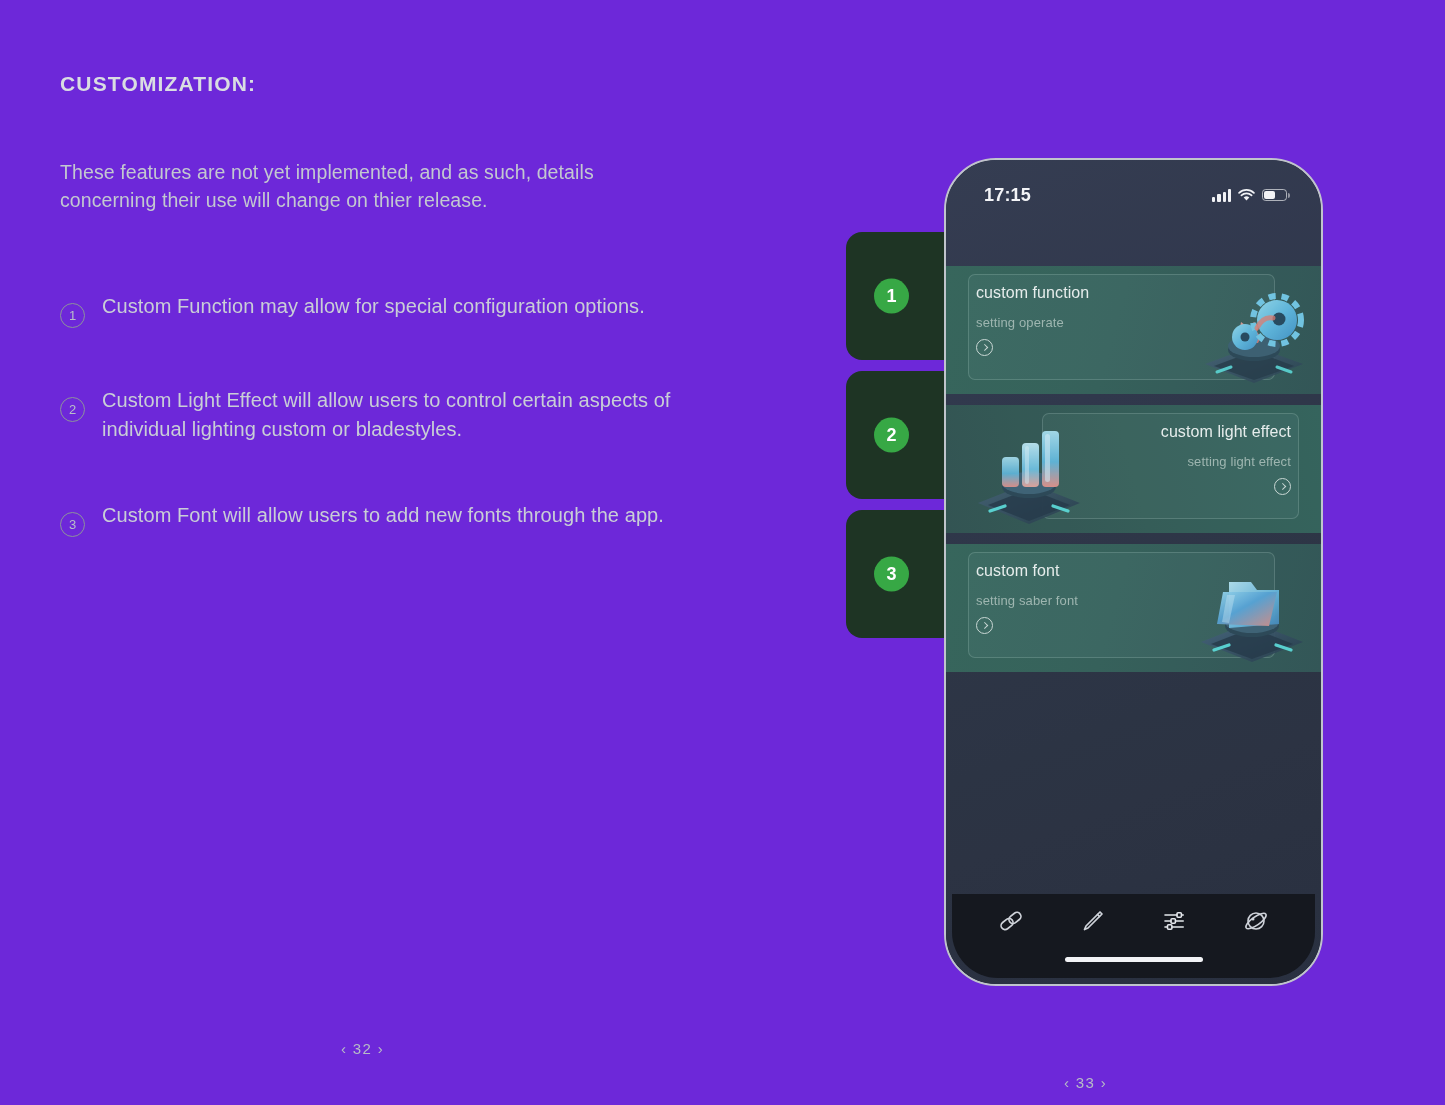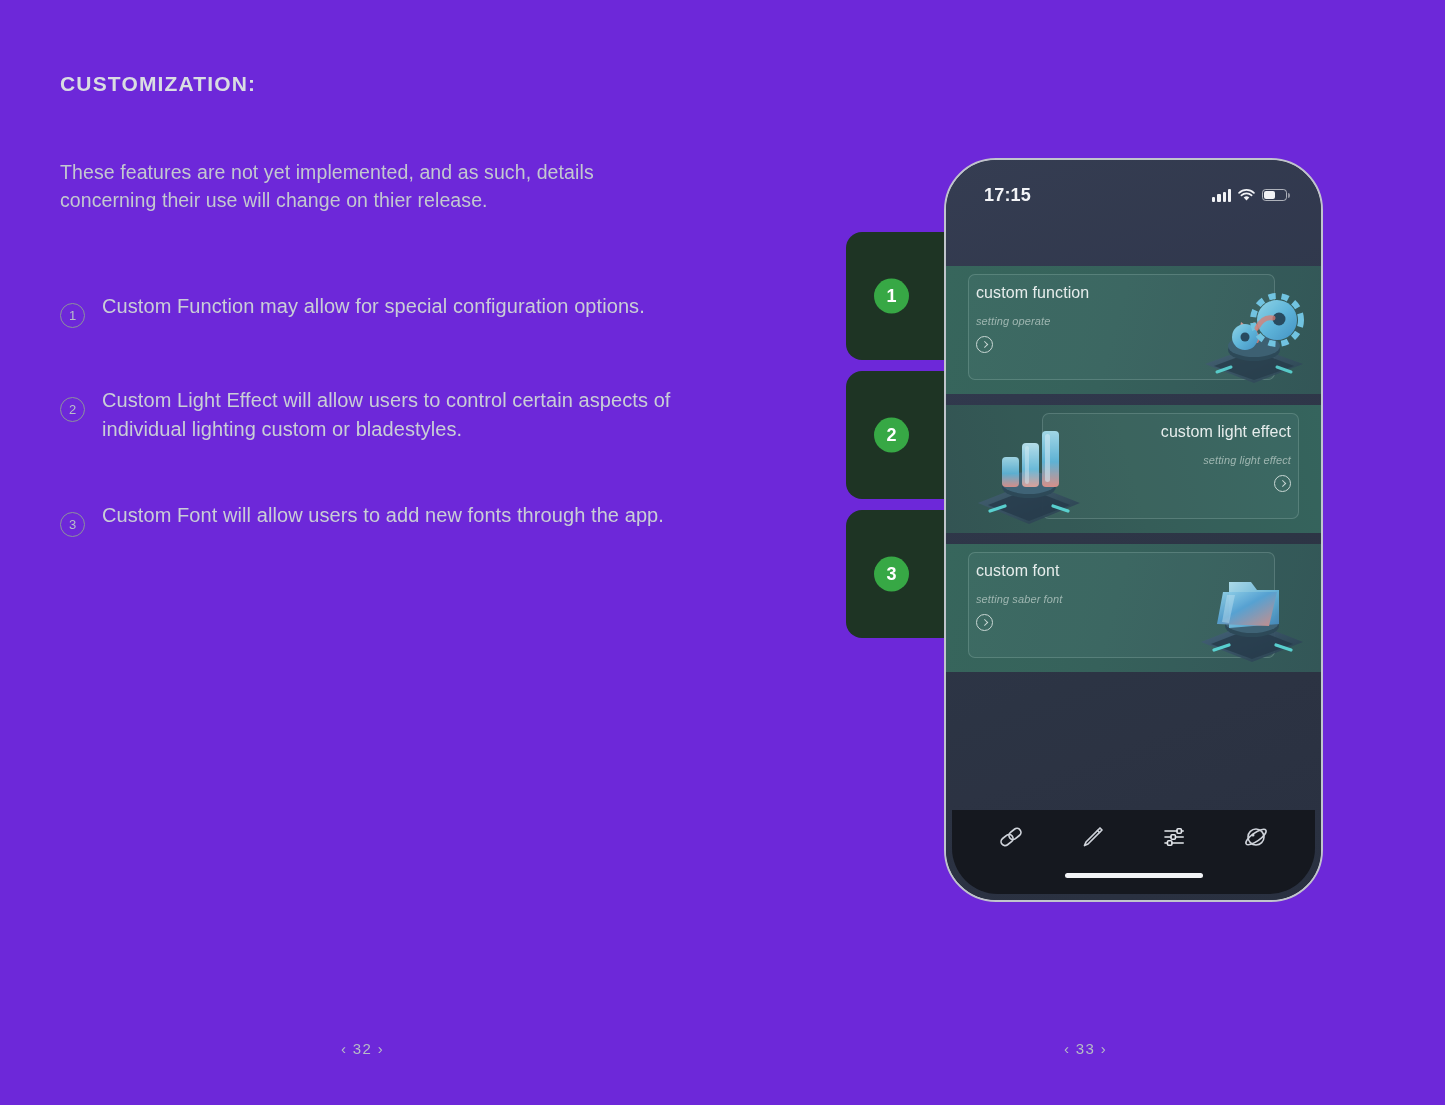--- a/index.html
+++ b/index.html
@@ -76,21 +76,21 @@
   }
 
   
   .pagenum {
     position: absolute;
     font-size: 15px;
     color: #b7bcc6;
     letter-spacing: 0.09em;
   }
   .pagenum.left  { left: 341px; top: 1040px; }
-  .pagenum.right { left: 1064px; top: 1040px; }
+  .pagenum.right { left: 1064px; top: 1074px; }
 
   
   .hl-panel {
     position: absolute;
     left: 846px;
     width: 477px;
     border-radius: 16px;
     background: #1e3424;
     z-index: 2;
   }
@@ -113,21 +113,21 @@
     line-height: 35px;
     text-align: center;
   }
 
   
   .phone {
     position: absolute;
     left: 944px;
     top: 158px;
     width: 379px;
-    height: 744px;
+    height: 828px;
     border-radius: 52px;
     border: 2px solid #c0c4cc;
     overflow: hidden;
     z-index: 3;
     background: linear-gradient(170deg, #2b3147 0%, #242a3d 38%, #22283a 70%, #20263a 100%);
   }
 
   .phone-screen {
     position: absolute;
     inset: 0;
@@ -251,25 +251,24 @@
   .card1 .card-text, .card3 .card-text { left: 30px; text-align: left; }
   .card2 .card-text { right: 30px; text-align: right; }
 
   .card-title {
     font-size: 16px;
     color: #eef3f1;
     letter-spacing: 0.005em;
     margin-bottom: 13px;
   }
   .card-sub {
-    font-size: 11px;
+    font-size: 13px;
     color: #9fb7b0;
     letter-spacing: 0.01em;
     margin-bottom: 9px;
-    font-style: italic;
   }
 
   .chevron-circle {
     width: 17px; height: 17px;
     border: 1.3px solid #cfdcd8;
     border-radius: 50%;
     position: relative;
   }
   .card2 .chevron-circle { margin-left: auto; }
   .chevron-circle::after {

